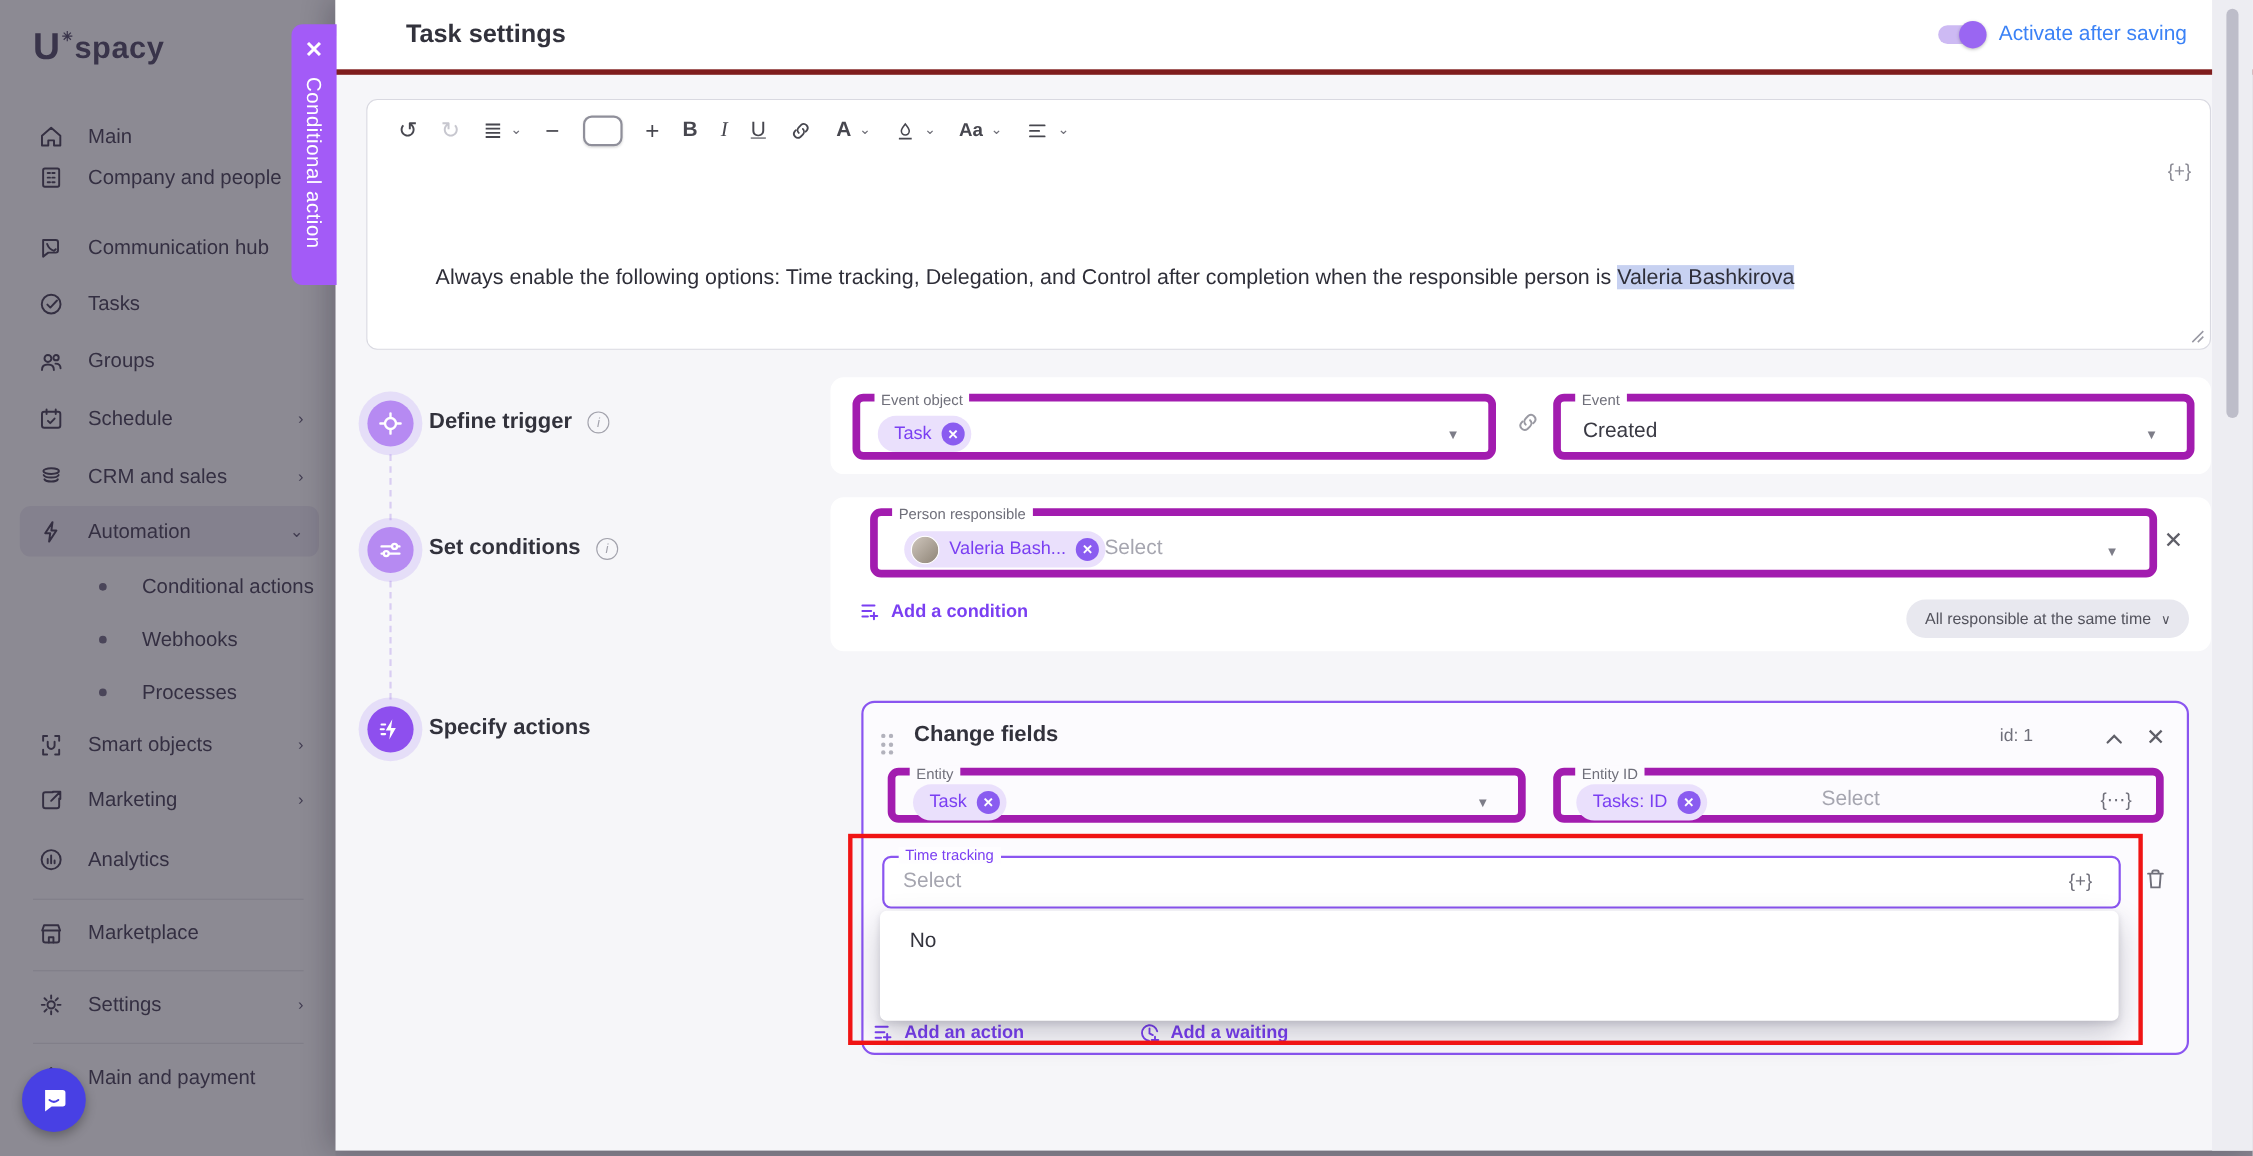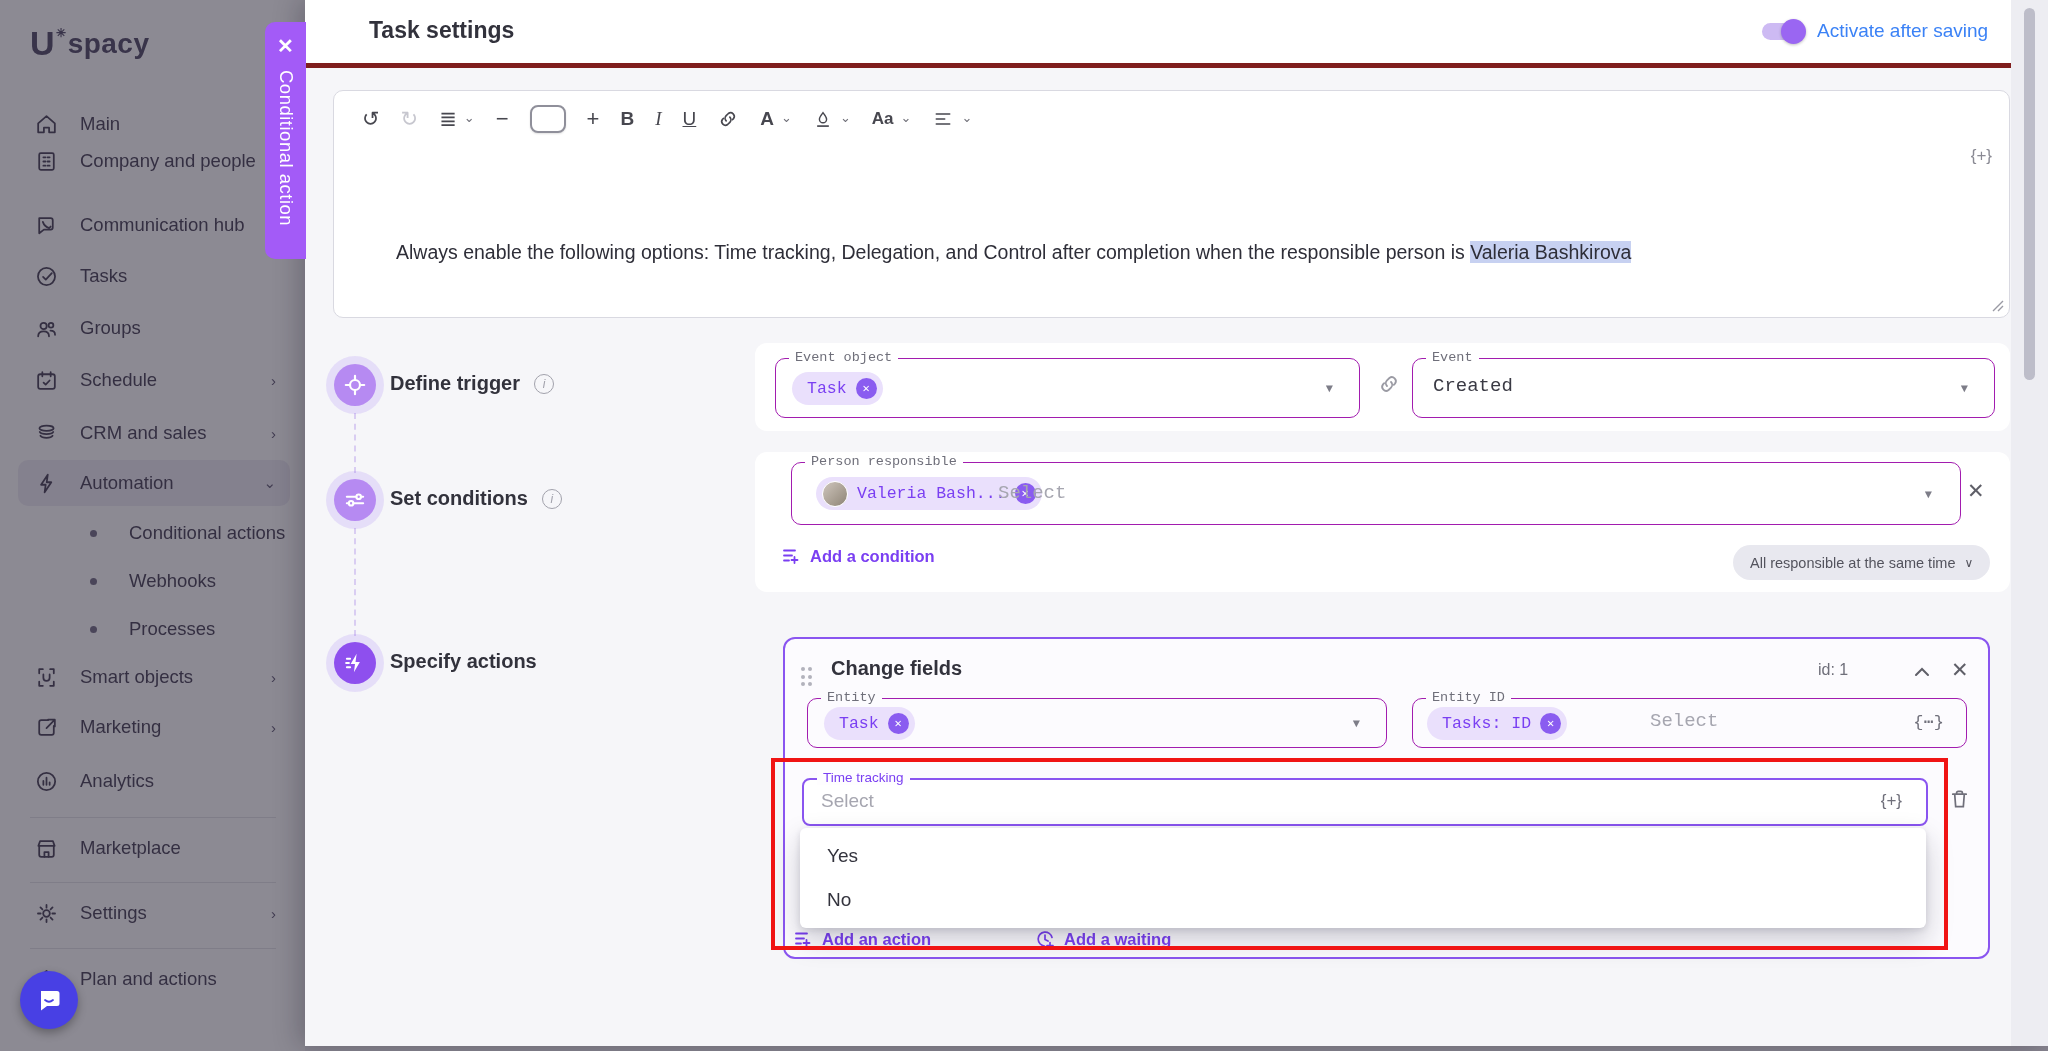--- a/index.html
+++ b/index.html
@@ -54,21 +54,21 @@
   .halo { position:absolute; width:58px; height:58px; border-radius:50%; background:rgba(146,100,240,.16); }
   .stepc { position:absolute; width:42px; height:42px; border-radius:50%; display:flex; align-items:center; justify-content:center; }
   .stepc.light { background:#b68af2; }
   .stepc.solid { background:#8e4fee; }
   .steplabel { position:absolute; font-size:20px; font-weight:700; color:#32323c; display:flex; align-items:center; }
   .info { display:inline-flex; width:20px; height:20px; border:1.5px solid #a2a2ac; border-radius:50%; color:#a2a2ac; font-size:12px; font-weight:400; align-items:center; justify-content:center; margin-left:14px; font-style:italic; }
   .dash { position:absolute; left:49px; width:0; border-left:2px dashed #d9cdf2; }
 
   
   .card { position:absolute; background:#fff; border-radius:12px; }
-  .fieldset { position:absolute; border:1px solid #a21caf; border-radius:10px; background:transparent;font-family:Liberation Mono, monospace; }
+  .fieldset { position:absolute; border:7px solid #a21caf; border-radius:10px; background:transparent; }
   .fieldset .legend { position:absolute; top:-9px; left:13px; background:#fff; padding:0 6px; font-size:13.5px; color:#6f6f7a; }
   .chip { display:inline-flex; align-items:center; background:#eae0fc; border-radius:17px; padding:0 6px 0 15px; height:33px; color:#7a3ff2; font-size:16.5px; }
   .chip .cx { width:21px; height:21px; border-radius:50%; background:#8a5cf0; color:#fff; font-size:12px; font-weight:700; display:flex; align-items:center; justify-content:center; margin-left:9px; }
   .chip .avatar { width:26px; height:26px; border-radius:50%; background:linear-gradient(135deg,#cfc6bd,#8e8476); margin:0 9px 0 -9px; border:1px solid #fff; }
   .selarrow { position:absolute; font-size:12px; color:#7d7d88; }
   .placeholder { color:#a6a6b0; font-size:19px; }
   .linklike { position:absolute; display:flex; align-items:center; color:#7a3ff2; font-size:16.5px; font-weight:600; }
   .linklike svg { margin-right:9px; }
   .pill { position:absolute; height:35px; background:#e8e8ef; border-radius:18px; display:flex; align-items:center; padding:0 17px; font-size:14.5px; color:#53535d; }
   .pill .chev { margin-left:9px; font-size:12px; color:#53535d; }
@@ -248,21 +248,21 @@
       </div>
       <div class="nav-divider" style="top: 948px;"></div>
       <div class="nav-item" style="top: 956px;">
         <span class="nicon">
           <svg width="25" height="25" viewBox="0 0 24 24" fill="none" stroke="#403a50" stroke-width="1.7" stroke-linecap="round" stroke-linejoin="round">
             <path d="M12 3.8c2.8 2 4 5.6 4 8.7l-4 3.2-4-3.2c0-3.1 1.2-6.7 4-8.7z"></path>
             <circle cx="12" cy="9.8" r="1.4"></circle>
             <path d="M8.3 15.5 6.5 19.5M15.7 15.5l1.8 4"></path>
           </svg>
         </span>
-        <span>Plan and actions</span>
+        <span>Main and payment</span>
       </div>
     </div>
 </div>
 
 <div class="overlay"></div>
 
 <div class="chat">
   <svg width="30" height="30" viewBox="0 0 30 30">
     <path d="M7 6 h16 a2.5 2.5 0 0 1 2.5 2.5 v10 a2.5 2.5 0 0 1 -2.5 2.5 h-10 l-6 4.5 z" fill="#ffffff"></path>
     <path d="M11 15 q4 3.4 8 0" fill="none" stroke="#4840e4" stroke-width="1.8" stroke-linecap="round"></path>
@@ -487,19 +487,18 @@
     </div>
     <div class="linklike" style="left:250px; top:290px;">
       <svg width="20" height="20" viewBox="0 0 20 20" fill="none" stroke="#7a3ff2" stroke-width="1.7" stroke-linecap="round">
         <path d="M17 8.5A7 7 0 1 0 9.5 17M10 6v4.5l3 1.5M15 13.5v6M12 16.5h6"></path>
       </svg>
       <span>Add a waiting</span>
     </div>
   </div>
 
   <div class="menu" id="dropdown-menu">
-      <div class="opt">Yes</div>
       <div class="opt">No</div>
     </div>
 
   <div class="redrect"></div>
 
 </div>
 
 </body></html>

